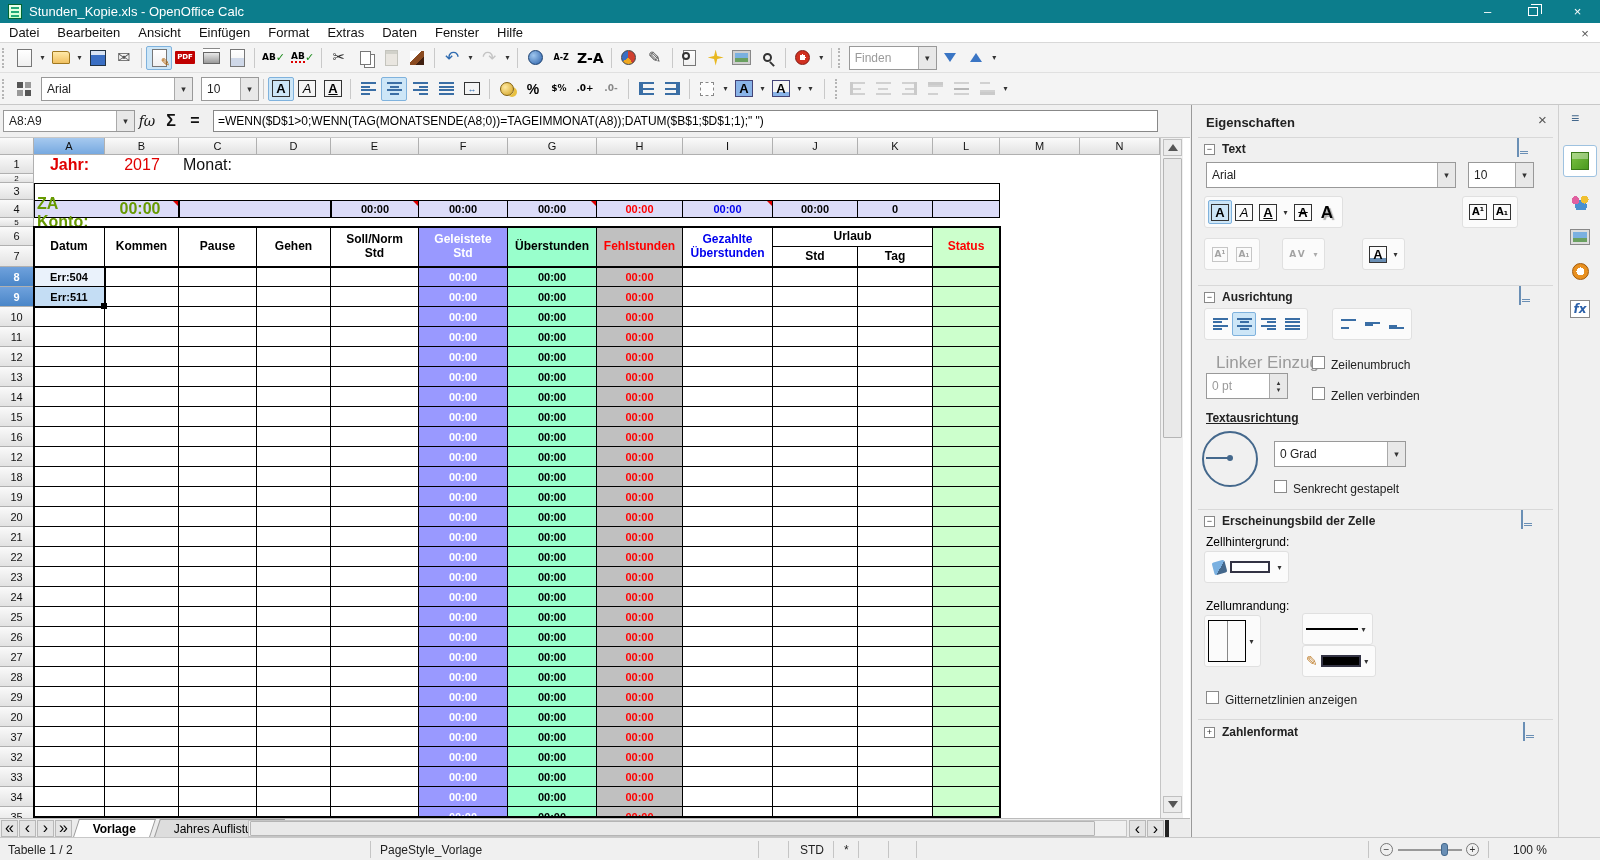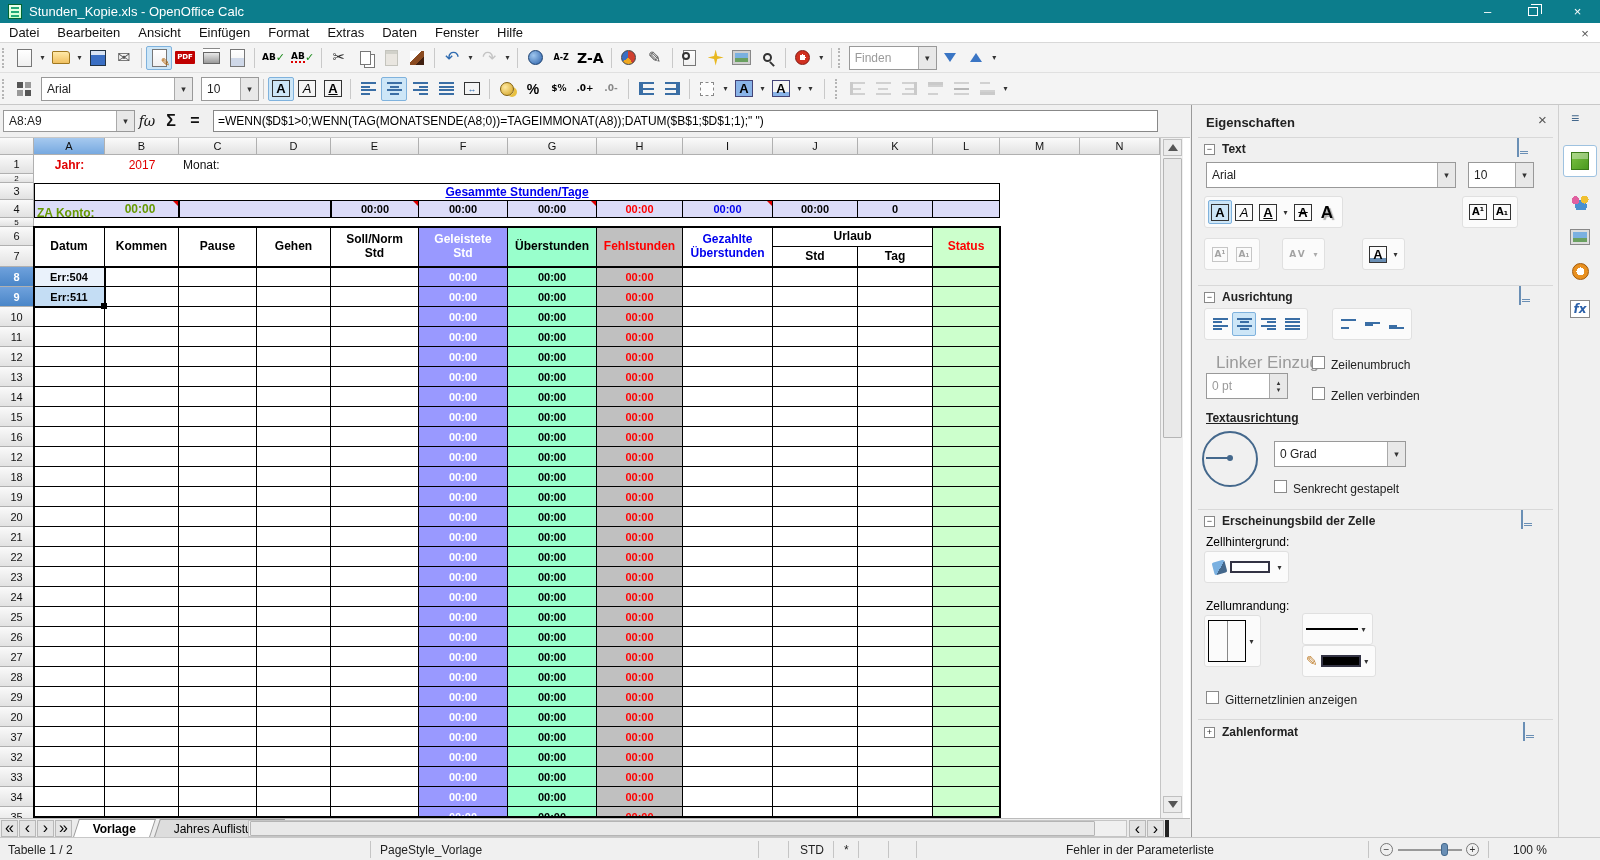--- a/index.html
+++ b/index.html
@@ -44,21 +44,21 @@
   .rowh.sel{background:linear-gradient(#6fa1dc,#4a86c8);color:#fff;font-weight:bold}
   .cell{position:absolute;border-right:1px solid #000;border-bottom:1px solid #000;font-size:11px;font-weight:bold;display:flex;align-items:center;justify-content:center;white-space:nowrap}
   .c-gel{background:#9999ff;color:#fff}
   .c-ueb{background:#99ffcc;color:#000}
   .c-feh{background:#c0c0c0;color:#f00}
   .c-sta{background:#ccffcc}
   .hdrcell{position:absolute;border-right:1px solid #000;border-bottom:1px solid #000;font-size:12px;font-weight:bold;display:flex;flex-direction:column;align-items:center;justify-content:center;line-height:1.15;background:#fff}
   .box{position:absolute;border:1px solid #000;pointer-events:none}
   .lav{background:#dcdcf8}
   .note{position:absolute;width:0;height:0;border-left:5px solid transparent;border-top:5px solid #e00000}
-  .freecell{position:absolute;font-size:12px;display:flex;align-items:center}
+  .freecell{position:absolute;font-size:16px;display:flex;align-items:center}
   
   .sb{background:#f0f0f0;border:1px solid #c5c5c5}
   .sb-thumb{background:#e9e9e9;border:1px solid #b5b5b5;border-radius:1px}
   .sb-arrow{display:flex;align-items:center;justify-content:center;background:#ececec;border:1px solid #c0c0c0}
   .tri{width:0;height:0}
   #tabbar{left:0;top:818px;width:1190px;height:19px;background:#ececec;border-top:1px solid #bbb;display:flex;align-items:center}
   .navbtn{width:17px;height:17px;display:flex;align-items:center;justify-content:center;background:#e4e4e4;border:1px solid #b8b8b8;margin-left:1px}
   .sheettab{height:18px;padding:0 16px;display:flex;align-items:center;font-size:12px;transform:skewX(-18deg);border:1px solid #999;border-bottom:none;background:#ddd;margin-left:4px}
   .sheettab>span{transform:skewX(18deg)}
   .sheettab.on{background:#fff;font-weight:bold}
@@ -779,21 +779,20 @@
         <div class="cell " style="left: 773px; top: 669px; width: 85px; height: 20px; background: rgb(255, 255, 255);"></div>
         <div class="cell " style="left: 858px; top: 669px; width: 75px; height: 20px; background: rgb(255, 255, 255);"></div>
         <div class="cell c-sta" style="left: 933px; top: 669px; width: 67px; height: 20px;"></div>
       </div>
 
     <div class="freecell" style="left:36px;top:17px;width:67px;height:19px;justify-content:center;color:#e00000;font-weight:bold">Jahr:</div>
     <div class="freecell" style="left:105px;top:17px;width:74px;height:19px;justify-content:center;color:#e00000">2017</div>
     <div class="freecell" style="left:183px;top:17px;width:74px;height:19px;color:#111">Monat:</div>
 
     <div class="box" style="left:34px;top:45px;width:966px;height:18px"></div>
-    <div class="freecell" style="left:34px;top:45px;width:966px;height:17px;justify-content:center;color:#0000ee;font-weight:bold;text-decoration:underline">Gesammte Stunden/Tage</div>
 
     <div class="abs lav" style="left:34px;top:62px;width:966px;height:18px"></div>
     <div class="box" style="left:34px;top:62px;width:145px;height:18px"></div>
     <div class="box" style="left:179px;top:62px;width:152px;height:18px"></div>
     <div class="freecell" style="left:37px;top:62px;width:66px;height:26px;color:#669900;font-weight:bold">ZA Konto:</div>
     <div class="freecell" style="left:105px;top:62px;width:70px;height:18px;justify-content:center;color:#669900;font-weight:bold">00:00</div>
     <div class="cell lav" style="left:331px;top:62px;width:88px;height:18px;border:1px solid #000;color:#000">00:00</div>
     <div class="cell lav" style="left:419px;top:62px;width:89px;height:18px;border:1px solid #000;border-left:none;color:#000">00:00</div>
     <div class="cell lav" style="left:508px;top:62px;width:89px;height:18px;border:1px solid #000;border-left:none;color:#000">00:00</div>
     <div class="cell lav" style="left:597px;top:62px;width:86px;height:18px;border:1px solid #000;border-left:none;color:#f00">00:00</div>
@@ -869,21 +868,20 @@
     <span class="stat-sep" style="left:370px"></span>
     <span class="stat" style="left:372px">PageStyle_Vorlage</span>
     <span class="stat-sep" style="left:758px"></span>
     <span class="stat-sep" style="left:788px"></span>
     <span class="stat" style="left:792px">STD</span>
     <span class="stat-sep" style="left:833px"></span>
     <span class="stat" style="left:836px">*</span>
     <span class="stat-sep" style="left:858px"></span>
     <span class="stat-sep" style="left:888px"></span>
     <span class="stat-sep" style="left:916px"></span>
-    <span class="stat" style="left:920px;width:440px;justify-content:center">Fehler in der Parameterliste</span>
     <span class="stat-sep" style="left:1368px"></span>
     <span class="abs" style="left:1380px;top:5px;width:13px;height:13px;border:1px solid #777;border-radius:50%;font-size:10px;text-align:center;line-height:11px;color:#333">−</span>
     <span class="abs" style="left:1398px;top:11px;width:64px;height:2px;background:#999"></span>
     <span class="abs" style="left:1441px;top:5px;width:7px;height:13px;background:#6a8fb5;border:1px solid #44688c;border-radius:3px"></span>
     <span class="abs" style="left:1466px;top:5px;width:13px;height:13px;border:1px solid #777;border-radius:50%;font-size:10px;text-align:center;line-height:11px;color:#333">+</span>
     <span class="stat-sep" style="left:1488px"></span>
     <span class="stat" style="left:1505px">100 %</span>
   </div>
 
   <div id="sidebar" class="abs">

